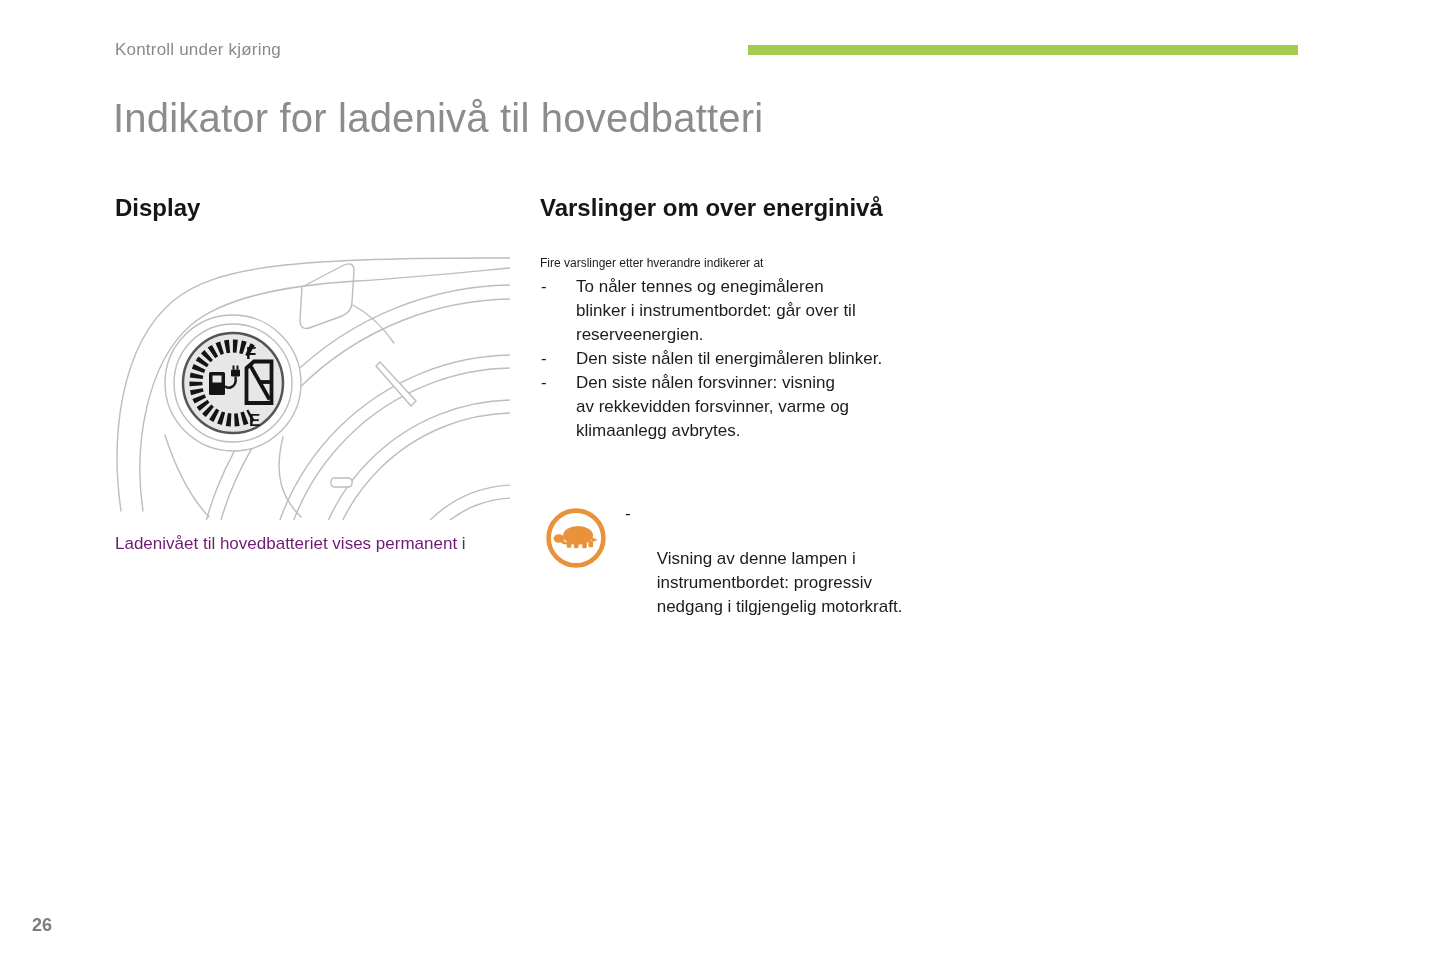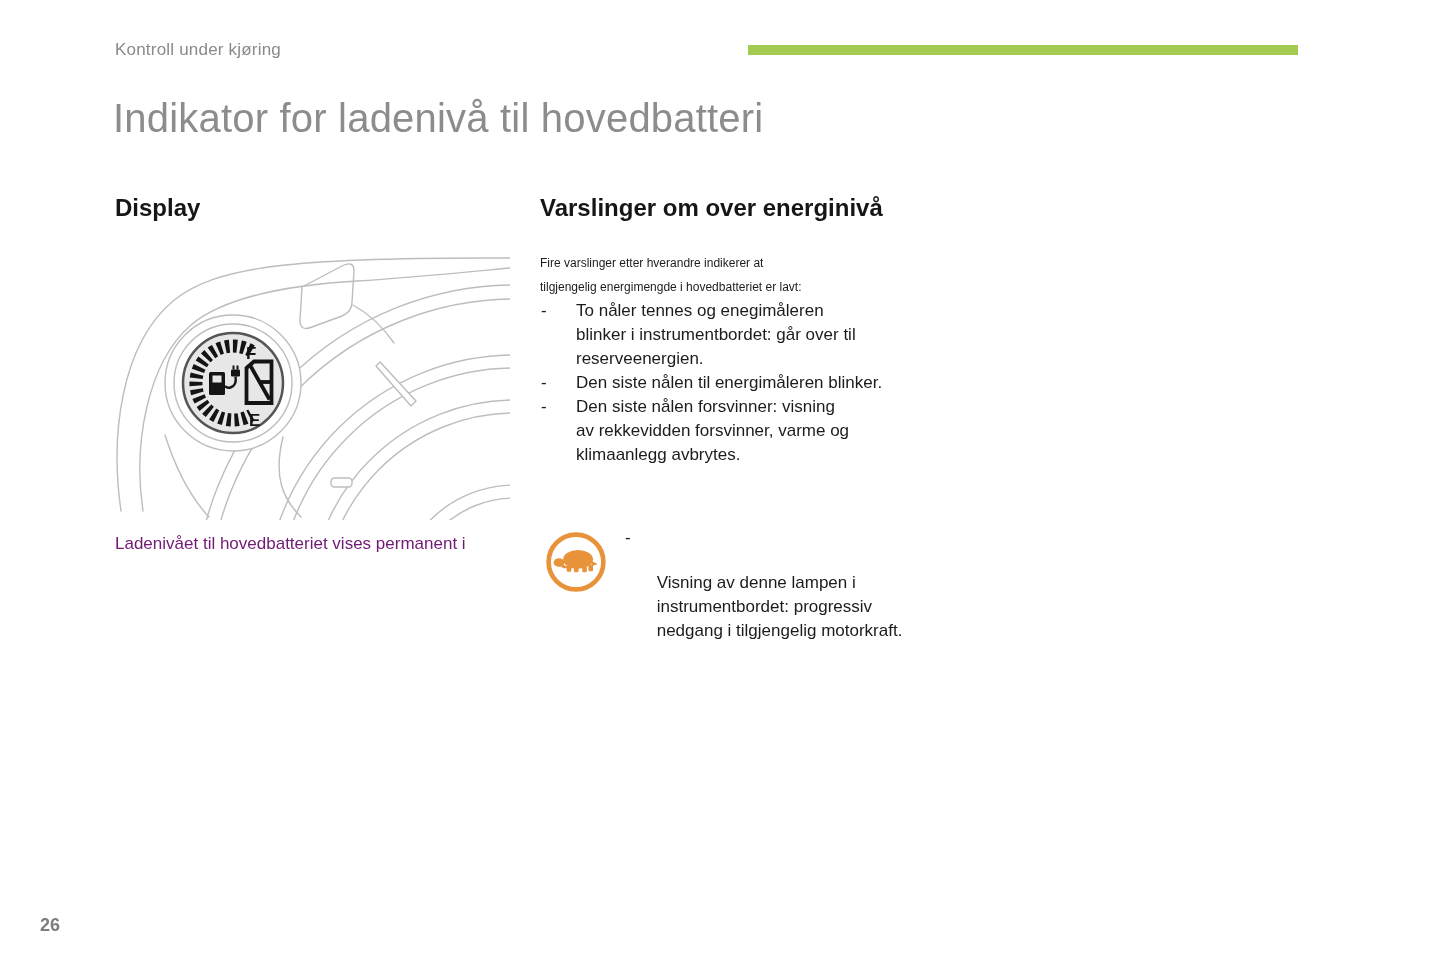--- a/index.html
+++ b/index.html
@@ -40,21 +40,21 @@
   .bullet-dash{position:absolute;left:1px;top:0;}
   .turtle-row{
     margin-top:59px;margin-left:5px;
     display:flex;align-items:flex-start;
     font-size:17px;line-height:24px;
   }
   .turtle-badge{width:62px;height:62px;flex:0 0 auto;margin-top:5px;}
   .turtle-dash{margin-left:18px;}
   .turtle-text{margin-left:26px;margin-top:45px;}
   .page-number{
-    position:absolute;left:40px;top:915px;
+    position:absolute;left:32px;top:915px;
     font-size:18px;font-weight:700;color:#7d7d7d;
   }
   .line{white-space:nowrap;}
 </style>
 </head>
 <body>
 
 <div class="page">
 
   <div class="header-label">Kontroll under kjøring</div>
@@ -117,21 +117,20 @@
     <div class="caption">
       <div class="line">Ladenivået til hovedbatteriet vises permanent i</div>
     </div>
   </div>
 
   <div class="col col-right">
     <h2>Varslinger om over energinivå</h2>
 
     <div class="intro">
       <div class="line">Fire varslinger etter hverandre indikerer at</div>
-      <div class="line">tilgjengelig energimengde i hovedbatteriet er lavt:</div>
     </div>
 
     <ul class="bullet-list">
       <li class="bullet-item">
         <span class="bullet-dash">-</span>
         <div class="line">To nåler tennes og enegimåleren</div>
         <div class="line">blinker i instrumentbordet: går over til</div>
         <div class="line">reserveenergien.</div>
       </li>
       <li class="bullet-item">

